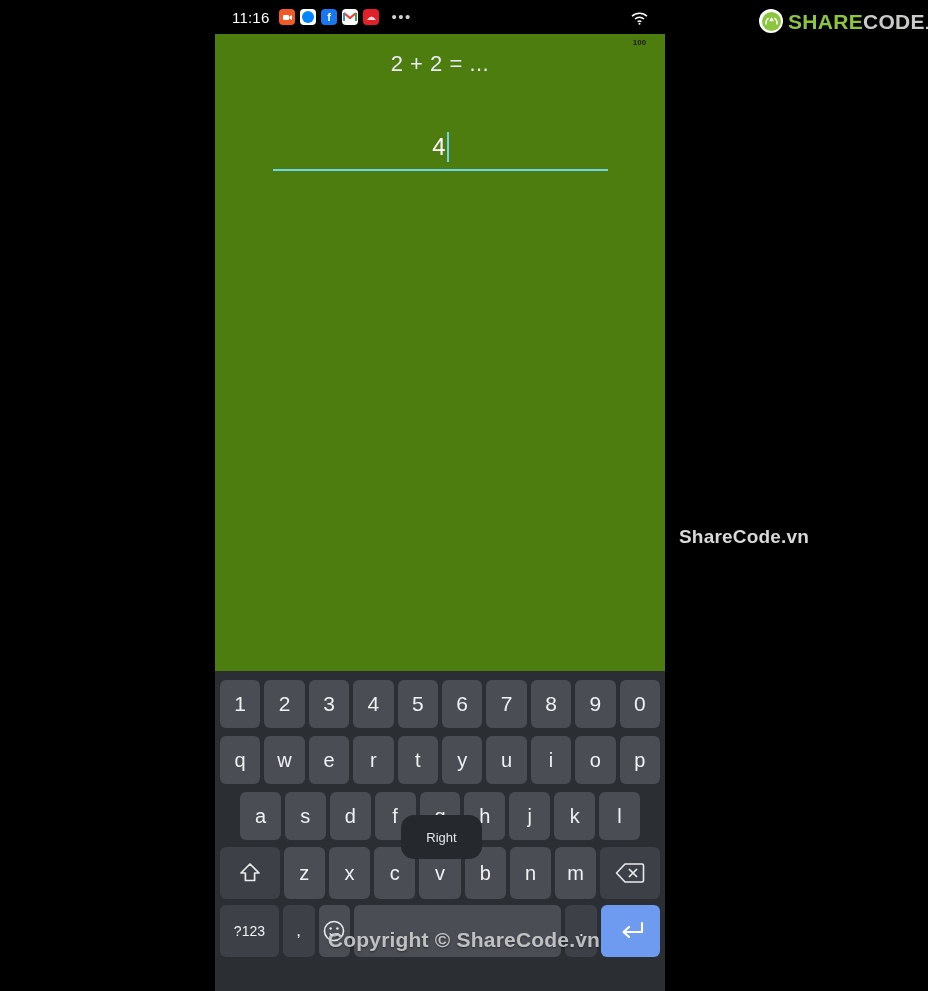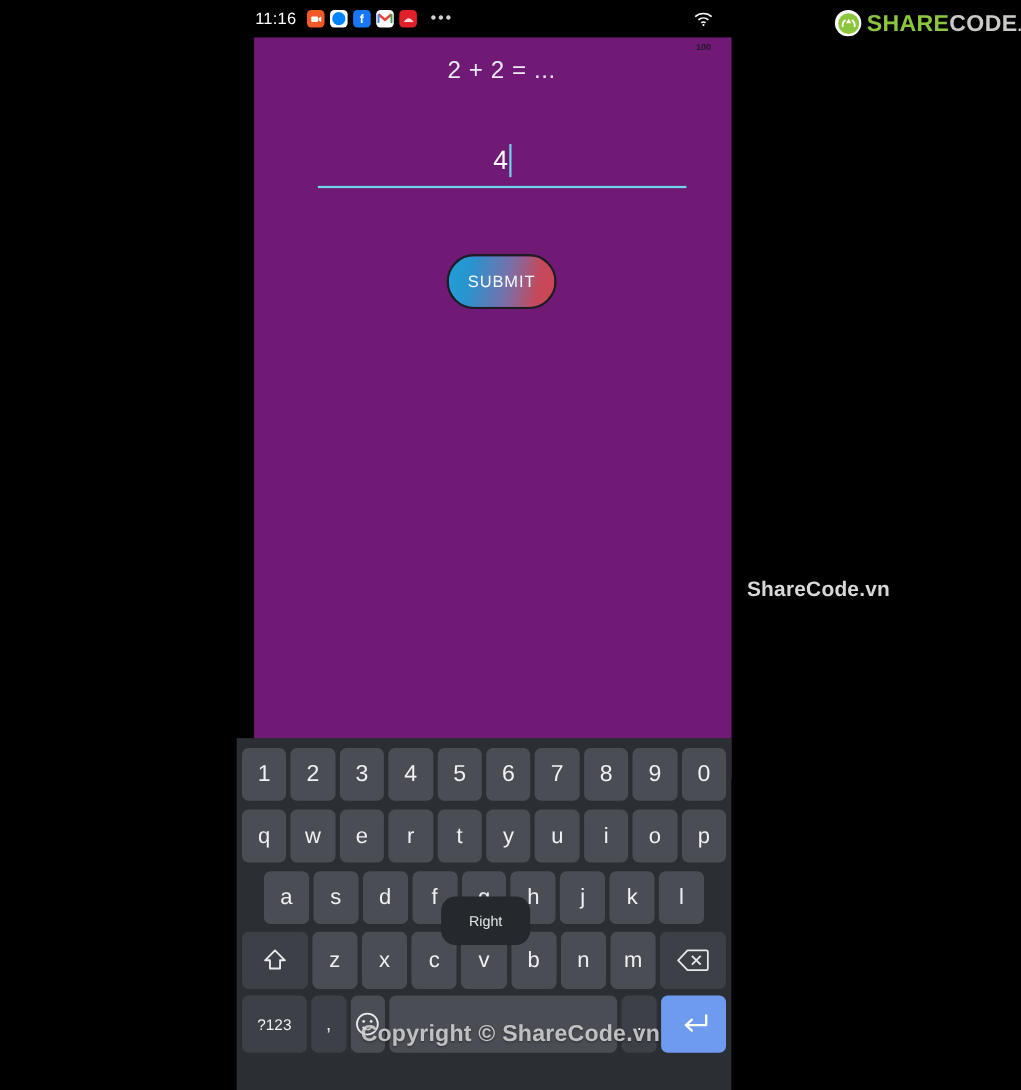--- a/index.html
+++ b/index.html
@@ -98,24 +98,24 @@
     z-index: 2;
     font-size: 8px;
     font-weight: bold;
     color: #1c1c1c;
     line-height: 1;
   }
 
   
   #appscreen {
     position: absolute;
-    left: 16px; top: 34px;
+    left: 0; top: 34px;
     width: 450px;
     height: 675px;
-    background: #701a75;
+    background: #4d7c0f;
   }
   #question {
     position: absolute;
     left: 0; top: 17px;
     width: 450px;
     text-align: center;
     color: #e9ecf8;
     font-size: 22px;
     font-weight: 400;
     letter-spacing: .5px;
@@ -366,23 +366,20 @@
     </span>
   </div>
 
   <div id="appscreen">
     <div id="question">2 + 2 = ...</div>
 
     <div id="answer-field">
       <span id="answer-value">4</span><span id="caret"></span>
     </div>
 
-    <div id="submit-button">
-      <span id="submit-label">SUBMIT</span>
-    </div>
   </div>
 
   <div id="keyboard">
 
     <div class="krow numrow">
       <div class="key">1</div>
       <div class="key">2</div>
       <div class="key">3</div>
       <div class="key">4</div>
       <div class="key">5</div>

